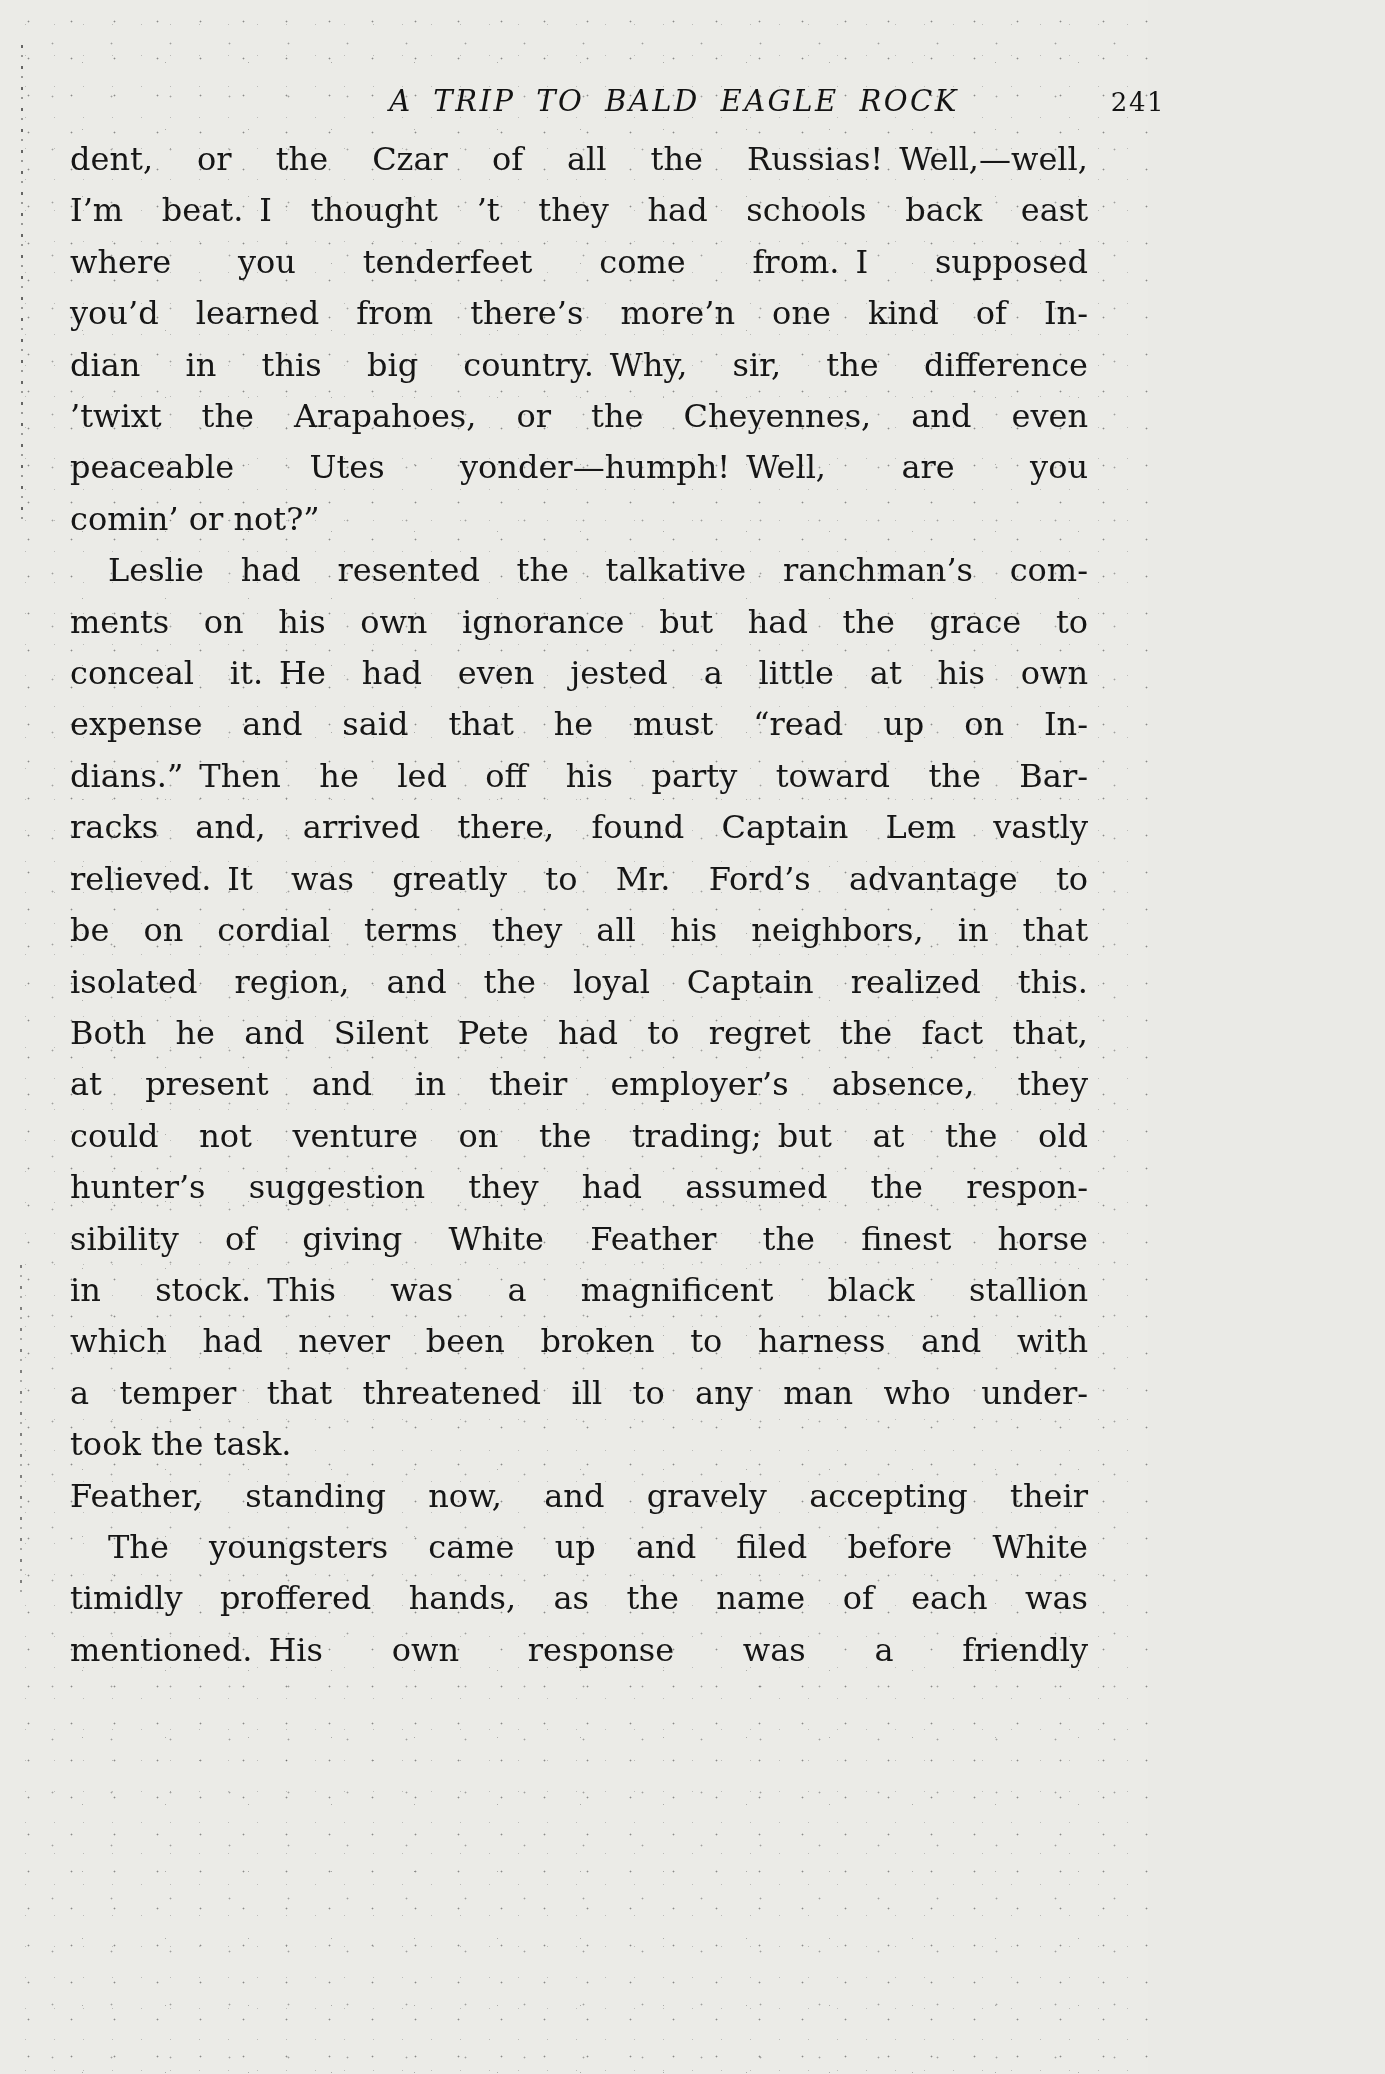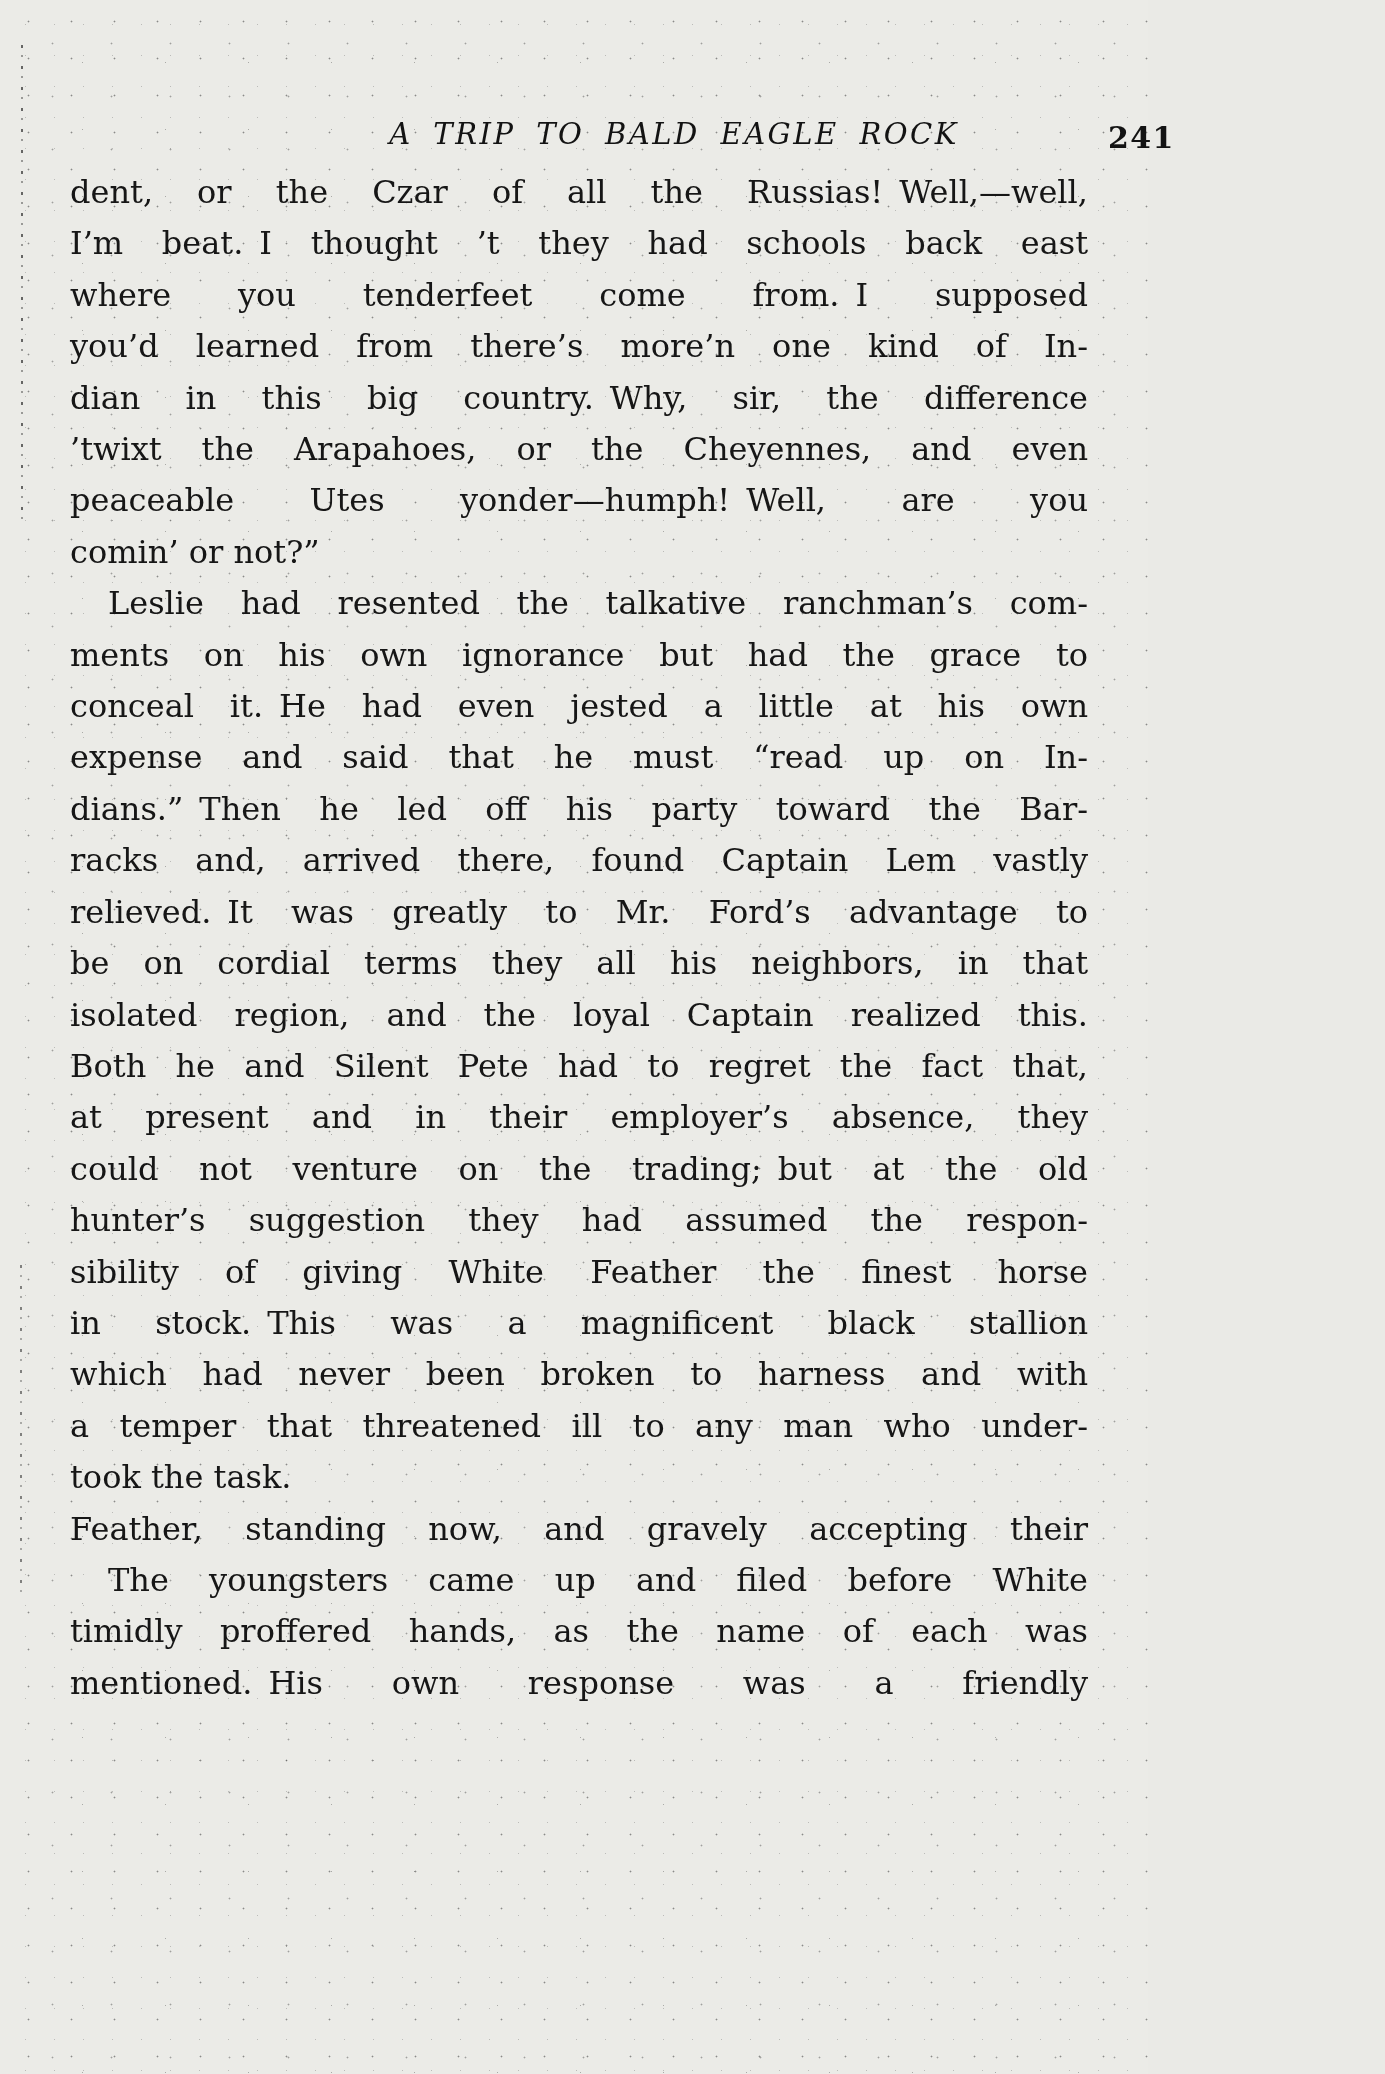--- a/index.html
+++ b/index.html
@@ -8,21 +8,21 @@
     height: 2074px;
     font-family: "DejaVu Serif", "Liberation Serif", serif;
     background: #eaeae6;
     overflow: hidden;
   }
   .page {
     position: relative;
     width: 1148px;
     height: 2074px;
     box-sizing: border-box;
-    padding-top: 117px;
+    padding-top: 84px;
     background-color: #eceius;
     background-color: #ebebe7;
     background-image:
       radial-gradient(circle, rgba(20,20,20,.45) 0 .8px, transparent 1.1px),
       radial-gradient(circle, rgba(20,20,20,.35) 0 .8px, transparent 1.1px),
       radial-gradient(circle, rgba(20,20,20,.30) 0 .7px, transparent 1px),
       radial-gradient(circle, rgba(20,20,20,.22) 0 .7px, transparent 1px);
     background-size: 43px 37px, 59px 53px, 83px 67px, 29px 31px;
     background-position: 7px 3px, 23px 17px, 41px 29px, 11px 9px;
     color: #161616;
@@ -36,24 +36,24 @@
   }
   .running-head {
     font-style: italic;
     font-size: 29px;
     letter-spacing: 2.5px;
     word-spacing: 9px;
     color: #131313;
   }
   .page-number {
     position: absolute;
-    right: 8px;
+    right: 18px;
     top: 3px;
-    font-size: 30px;
-    font-weight: 700;
+    font-size: 26px;
+    font-weight: 400;
     letter-spacing: 1.5px;
     font-style: normal;
     color: #131313;
   }
   .textblock {
     margin-left: 70px;
     width: 1018px;
     font-size: 32px;
     line-height: 51.4px;
   }

